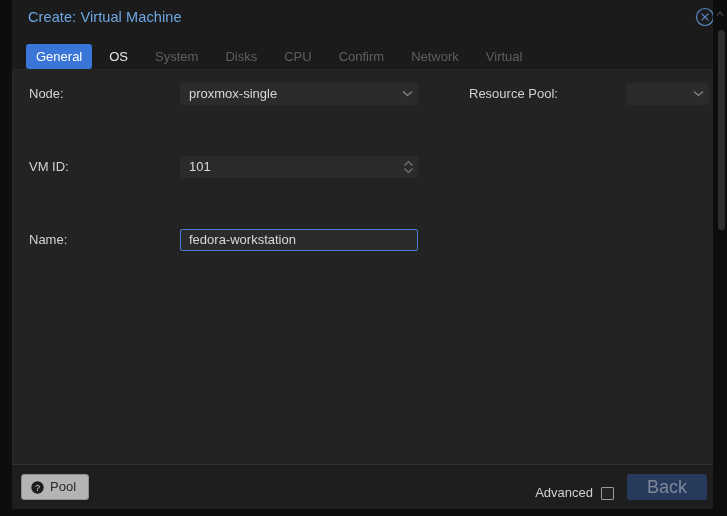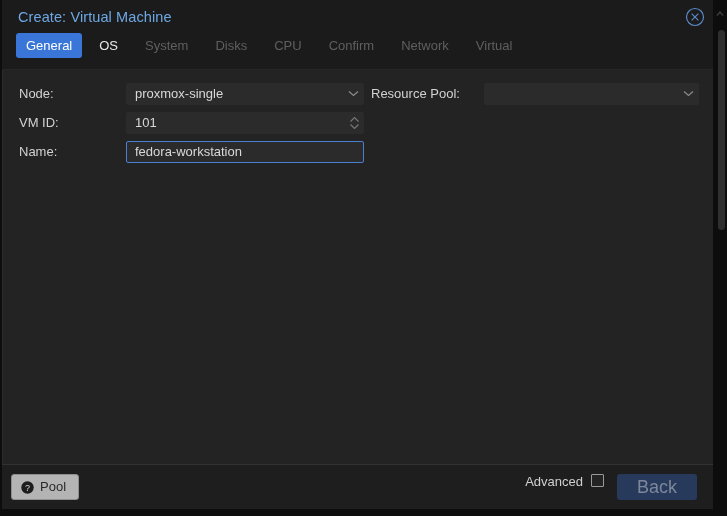--- a/index.html
+++ b/index.html
@@ -11,21 +11,21 @@
   body {
     width: 727px;
     height: 516px;
     overflow: hidden;
     font-family: "Liberation Sans", sans-serif;
     -webkit-font-smoothing: antialiased;
   }
 
   .dialog {
     position: absolute;
-    left: 2px;
+    left: 12px;
     top: 0;
     width: 713px;
     height: 509px;
     background: #232323;
     display: flex;
     flex-direction: column;
     box-sizing: border-box;
   }
 
   
@@ -55,21 +55,21 @@
     cursor: pointer;
     line-height: 0;
   }
 
   
   .tabbar {
     height: 37px;
     min-height: 37px;
     background: #1b1b1b;
     display: flex;
-    align-items: flex-start;
+    align-items: flex-end;
     padding: 0 0 0 14px;
     box-sizing: border-box;
     border-bottom: 1px solid #262626;
   }
   .tab {
     font-size: 13px;
     color: #5f5f5f;
     padding: 4px 10px;
     border-radius: 3px;
     margin-right: 7px;
@@ -101,20 +101,21 @@
     top: 9px;
     right: 0;
     display: grid;
     grid-template-columns: 107px 238px 120px 1fr;
     grid-auto-rows: 29px;
     align-items: center;
     column-gap: 0;
     row-gap: 0;
     padding: 0 16px 0 16px;
     box-sizing: border-box;
+    gap: 44px;
   }
   .field-label {
     color: #d2d2d2;
     font-size: 13px;
     white-space: nowrap;
   }
   .field-label.right-col {
     padding-left: 7px;
   }
 
@@ -185,21 +186,21 @@
     border-radius: 3px;
     padding: 4px 12px 4px 9px;
     font-size: 13px;
     color: #2a2a2a;
     cursor: pointer;
     line-height: 16px;
   }
   .footer-right {
     margin-left: auto;
     display: flex;
-    align-items: flex-start;
+    align-items: flex-end;
     gap: 0;
   }
   .advanced-label {
     color: #d0d0d0;
     font-size: 13px;
     margin-right: 8px;
     white-space: nowrap;
   }
   .checkbox {
     width: 13px;

